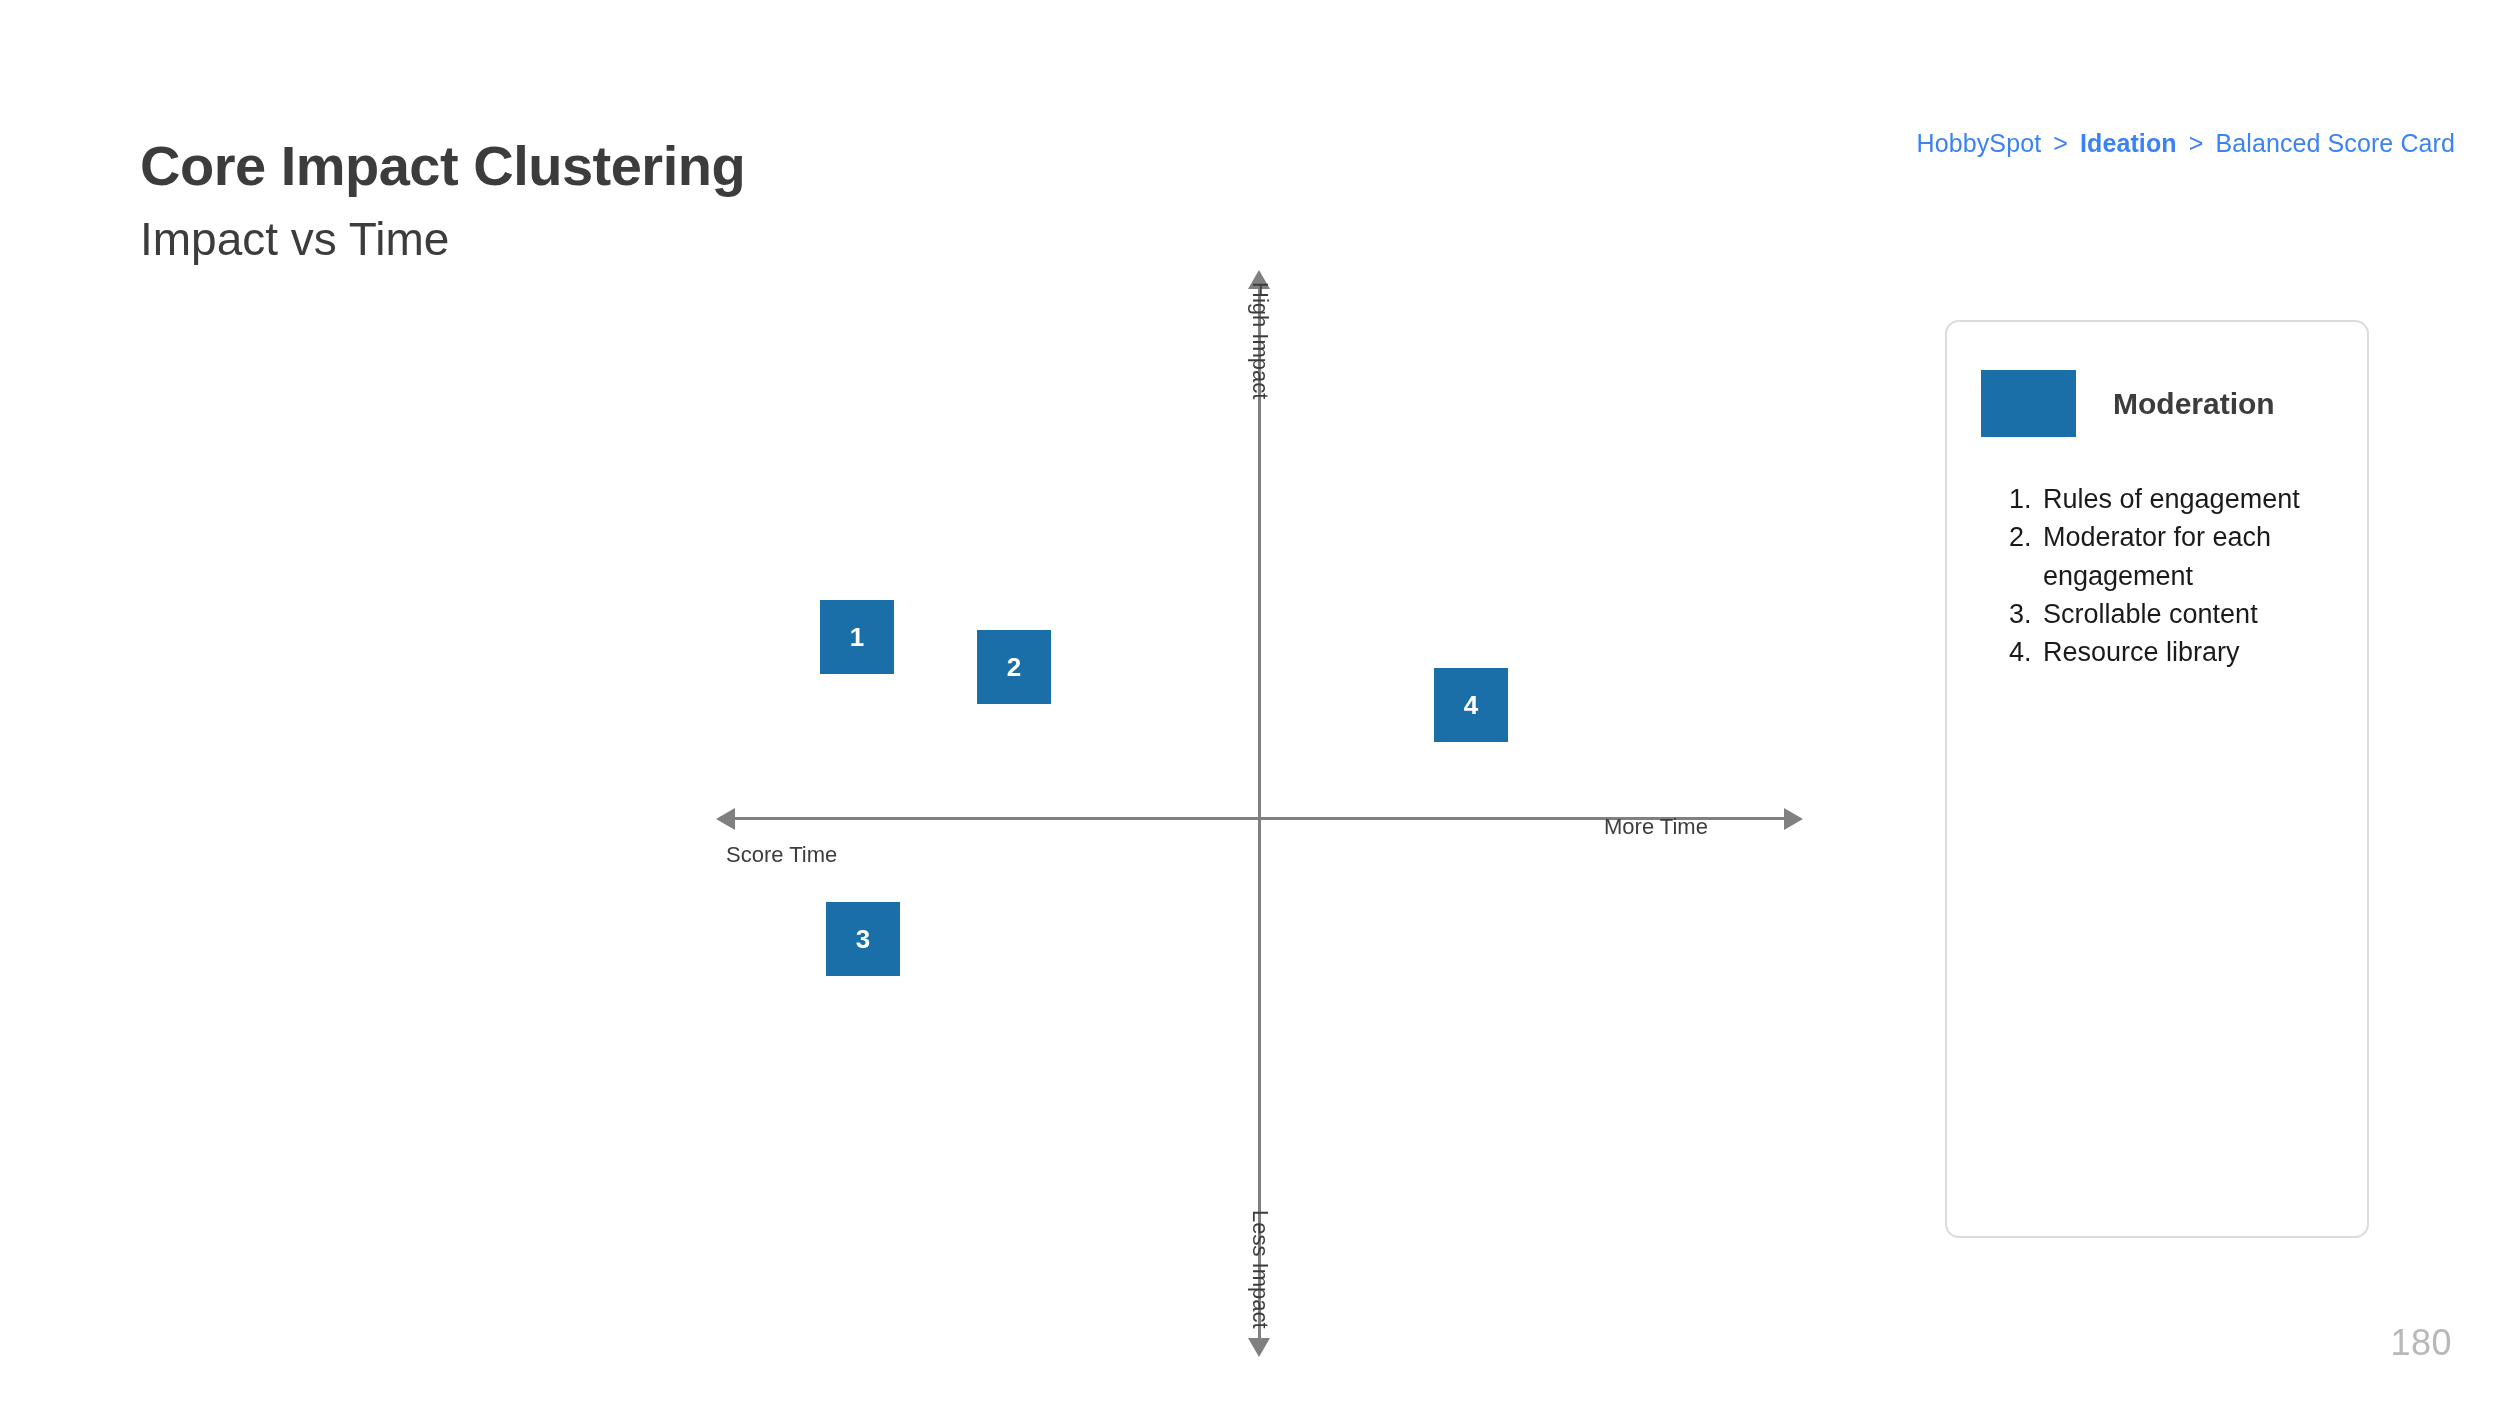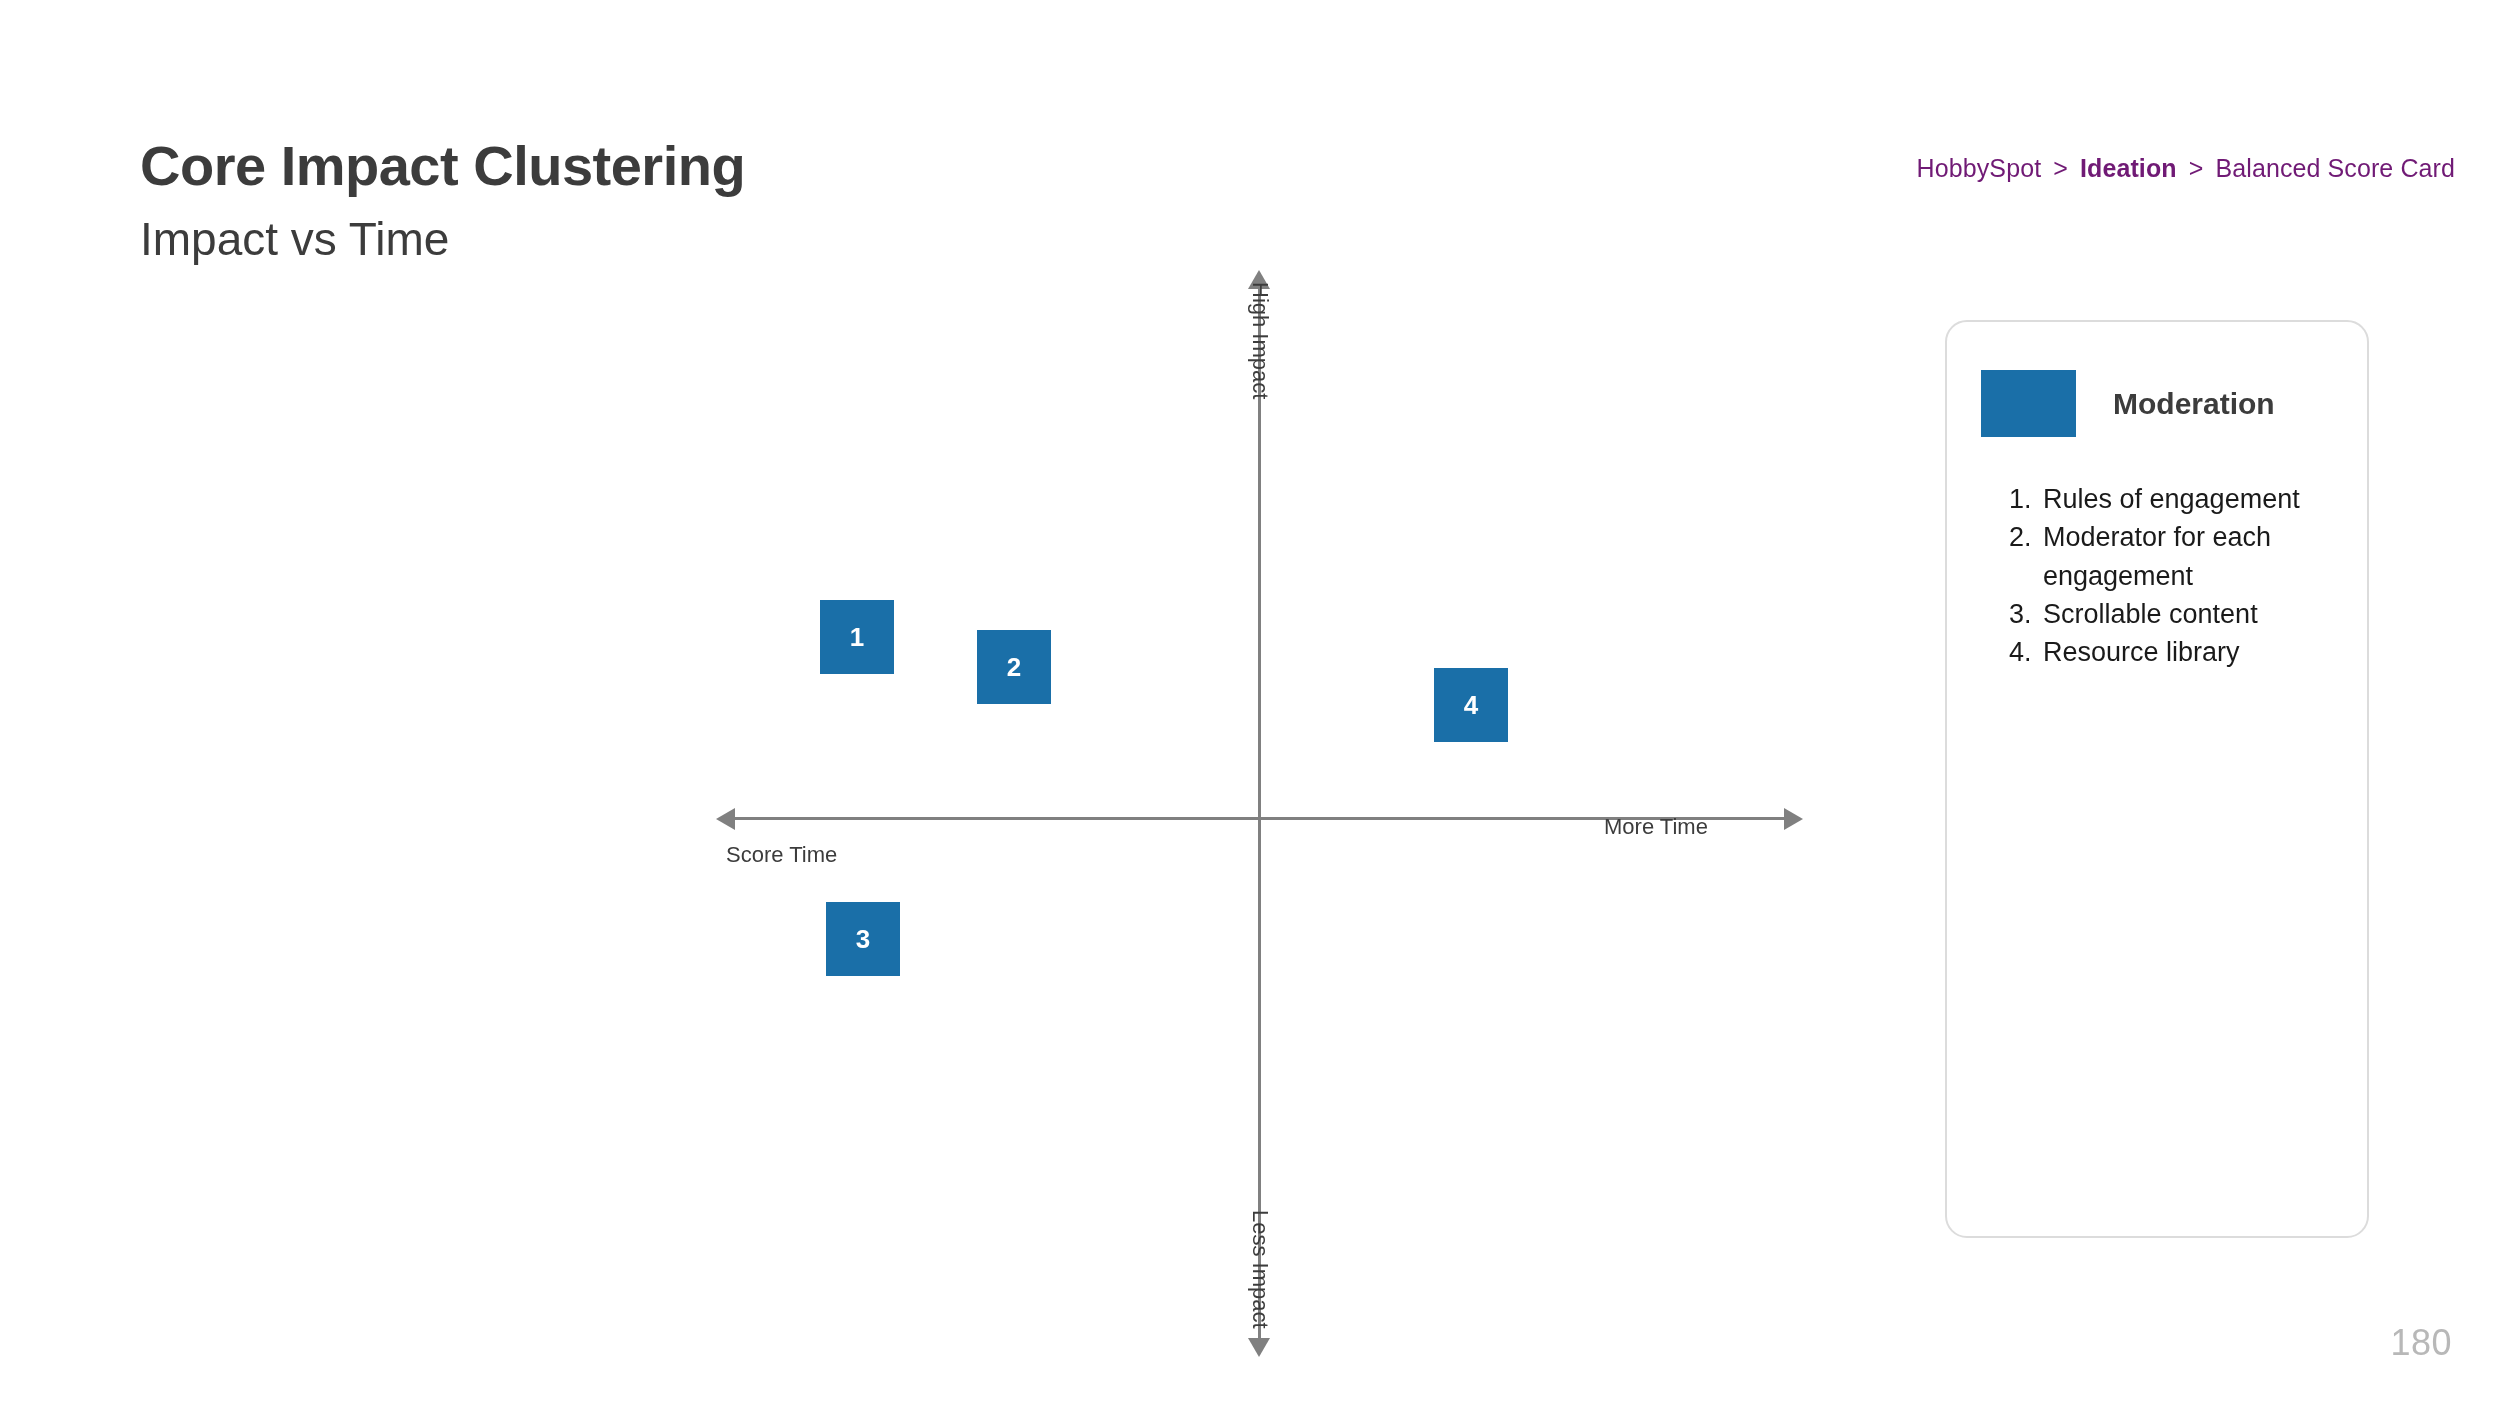--- a/index.html
+++ b/index.html
@@ -37,23 +37,23 @@
     color: #3c3c3c;
     letter-spacing: 0px;
     line-height: 1.2;
     white-space: nowrap;
   }
 
   
   #breadcrumb {
     position: absolute;
     right: 45px;
-    top: 154px;
+    top: 129px;
     font-size: 25px;
-    color: #701a75;
+    color: #3b82f6;
     white-space: nowrap;
     letter-spacing: 0.1px;
   }
   #breadcrumb .crumb-strong { font-weight: bold; }
   #breadcrumb .crumb-sep { margin: 0 5px; }
 
   
   #matrix {
     position: absolute;
     left: 700px;
@@ -159,21 +159,21 @@
   }
 
   
   #legend-card {
     position: absolute;
     left: 1945px;
     top: 320px;
     width: 424px;
     height: 918px;
     border: 2px solid #dcdcdc;
-    border-radius: 22px;
+    border-radius: 14px;
     background: #ffffff;
     box-sizing: border-box;
   }
   #legend-header {
     position: absolute;
     left: 34px;
     top: 48px;
     display: flex;
     align-items: center;
   }

